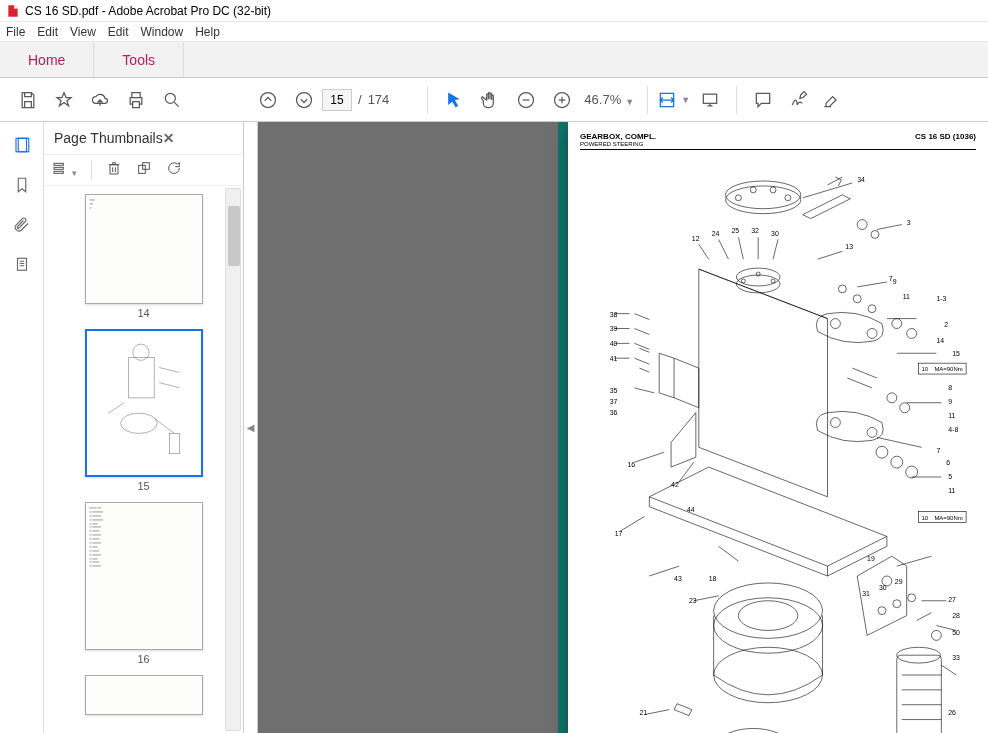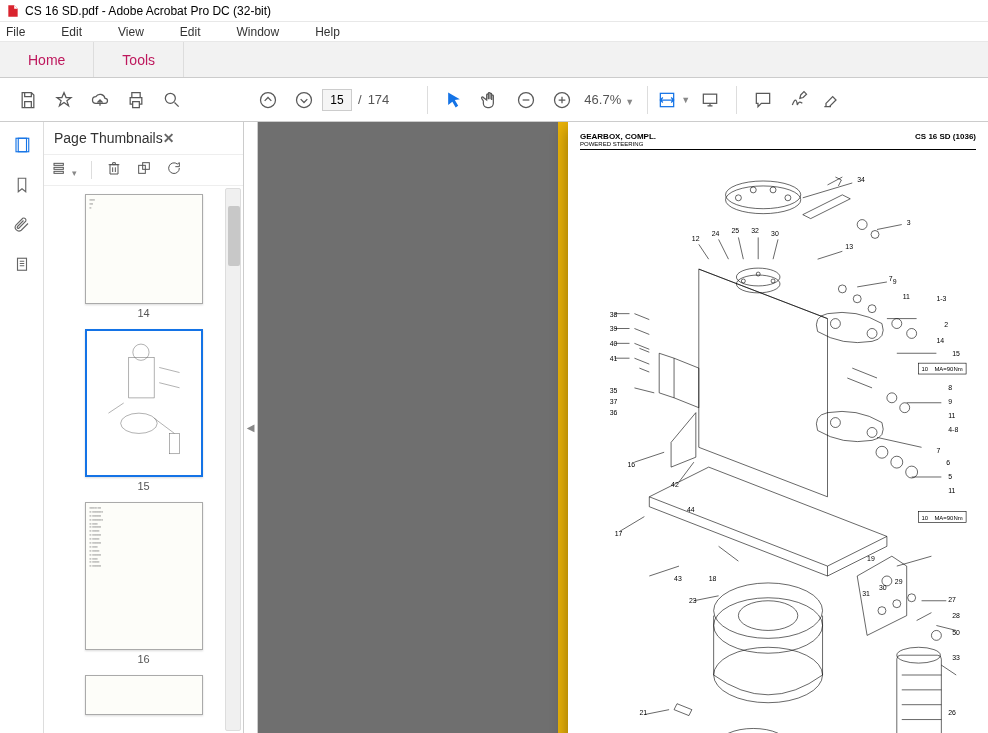--- a/index.html
+++ b/index.html
@@ -4,21 +4,21 @@
 <style>
 * { margin: 0; padding: 0; box-sizing: border-box; font-family: "Segoe UI", Arial, sans-serif; }
 body { width: 988px; height: 733px; overflow: hidden; background: #fff; display: flex; flex-direction: column; }
 
 
 .titlebar { height: 22px; background: #fff; display: flex; align-items: center; padding-left: 6px; font-size: 12px; border-bottom: 1px solid #e8e8e8; }
 .titlebar .app-icon { width: 14px; height: 14px; margin-right: 5px; display:flex; align-items:center; justify-content:center;}
 .titlebar .app-icon svg { width:14px; height:14px; }
 
 
-.menubar { height: 20px; display: flex; align-items: center; padding-left: 6px; gap: 36px; font-size: 12px; color: #333; border-bottom: 1px solid #e8e8e8; }
+.menubar { height: 20px; display: flex; align-items: center; padding-left: 6px; gap: 12px; font-size: 12px; color: #333; border-bottom: 1px solid #e8e8e8; }
 .menubar span { cursor: default; }
 
 
 .tabbar { height: 36px; background: #f2f2f2; display: flex; align-items: stretch; border-bottom: 1px solid #ccc; }
 .tabbar .tab { padding: 0 28px; display: flex; align-items: center; font-size: 14px; color: #be185d; border-right: 1px solid #ddd; }
 .tabbar .tab.doc { background: #fff; color: #333; border-top:1px solid #ccc; border-bottom:1px solid #fff; position:relative; top:1px;}
 .tabbar .tab.doc .close { margin-left: 30px; font-size: 14px; color: #888; }
 
 
 .toolbar { height: 44px; background: #fff; border-bottom: 1px solid #ccc; display: flex; align-items: center; padding: 0 10px; }
@@ -47,21 +47,21 @@
 .thumb { display:flex; flex-direction:column; align-items:center; gap:3px;}
 .thumb .pg { width:118px; border:1px solid #aaa; background:#fdfdf9; box-shadow:0 1px 2px rgba(0,0,0,.15);}
 .thumb.sel .pg { border:2px solid #1473e6; background:#fff;}
 .thumb .num { font-size:11px; color:#555;}
 .thumb-scroll::after { content:""; position:absolute; right:2px; top:2px; bottom:2px; width:14px; background:linear-gradient(#f0f0f0,#f0f0f0); border:1px solid #ddd; border-radius:2px;}
 .scroll-thumb { position:absolute; right:3px; top:20px; width:12px; height:60px; background:#c8c8c8; border-radius:2px; z-index:3;}
 
 .collapse-bar { width:14px; background:#fff; border-right:1px solid #ccc; display:flex; align-items:center; justify-content:center; color:#888; font-size:10px;}
 
 .doc-view { flex:1; background:#6f6f6f; display:flex; position:relative;}
-.page-wrap { margin:0 0 0 auto; width:430px; height:100%; background:#eab308; position:relative;}
+.page-wrap { margin:0 0 0 auto; width:430px; height:100%; background:#0f766e; position:relative;}
 .page { position:absolute; top:0; right:0; width:420px; height:720px; background:#fff; box-shadow:0 6px 16px rgba(0,0,0,.4); padding:10px 12px;}
 .page .phdr { display:flex; justify-content:space-between; font-size:8px; font-weight:bold; border-bottom:1.5px solid #000; padding-bottom:2px;}
 .page .phdr .sub { font-size:6px; font-weight:normal; display:block;}
 .page .phdr .right { text-align:right;}
 .diagram { position:absolute; top:30px; left:12px; right:12px; bottom:40px; }
 .diagram svg { width:100%; height:100%; }
 .callout { font:7px Arial; fill:#000;}
 .boxed { font:6px Arial; }
 
 

